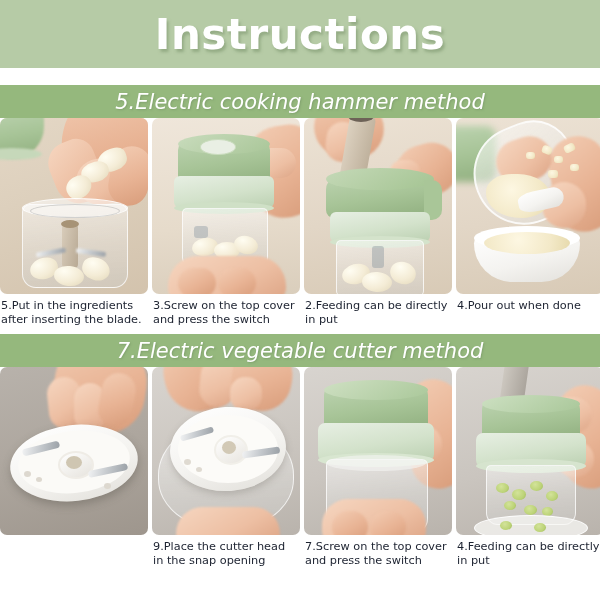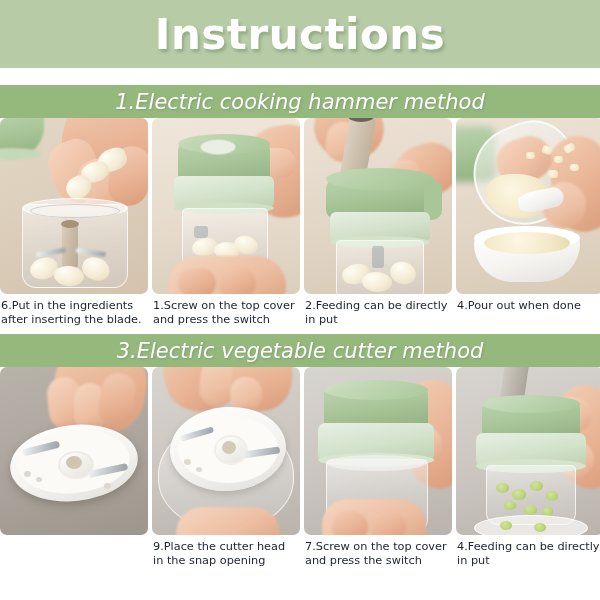--- a/index.html
+++ b/index.html
@@ -106,21 +106,21 @@
 <body>
 
 <div class="page">
 
   <div class="title-band">
     <div class="title">Instructions</div>
   </div>
   <div class="white-gap"></div>
 
   <div class="section-bar">
-    <div class="section-title">1.Electric cooking hammer method</div>
+    <div class="section-title">5.Electric cooking hammer method</div>
   </div>
 
   <div class="row row1">
 
     <div class="cell">
       <div class="photo">
         <div class="bg bg-counter"></div>
 
         <div class="el grn-dark soft" style="left:-18px;top:-6px;width:62px;height:46px;border-radius:0 0 34px 34px;"></div>
         <div class="el soft" style="left:-18px;top:30px;width:60px;height:12px;border-radius:50%;background:#c6d8ba;"></div>
@@ -140,21 +140,21 @@
 
         <div class="el" style="left:62px;top:106px;width:16px;height:44px;border-radius:4px;background:linear-gradient(100deg,#d9cdbb,#b8a994);"></div>
         <div class="el" style="left:61px;top:102px;width:18px;height:8px;border-radius:50%;background:#a79376;"></div>
         <div class="el blade-metal soft" style="left:36px;top:132px;width:30px;height:5px;border-radius:3px;transform:rotate(-10deg);"></div>
         <div class="el blade-metal soft" style="left:76px;top:132px;width:30px;height:5px;border-radius:3px;transform:rotate(8deg);"></div>
 
         <div class="el garlic" style="left:30px;top:140px;width:28px;height:21px;border-radius:55% 45% 50% 50%;transform:rotate(-12deg);"></div>
         <div class="el garlic" style="left:54px;top:148px;width:30px;height:20px;border-radius:50%;transform:rotate(6deg);"></div>
         <div class="el garlic" style="left:82px;top:140px;width:28px;height:22px;border-radius:45% 55% 50% 50%;transform:rotate(18deg);"></div>
       </div>
-      <div class="caption">6.Put in the ingredients after inserting the blade.</div>
+      <div class="caption">5.Put in the ingredients after inserting the blade.</div>
     </div>
 
     <div class="cell">
       <div class="photo">
         <div class="bg bg-warm"></div>
 
         <div class="el skin soft" style="left:96px;top:8px;width:66px;height:92px;border-radius:34px 20px 28px 34px;transform:rotate(-8deg);"></div>
         <div class="el skin2" style="left:104px;top:30px;width:40px;height:30px;border-radius:18px;"></div>
         <div class="el" style="left:96px;top:34px;width:22px;height:20px;border-radius:50%;background:#3c3a36;"></div>
 
@@ -168,21 +168,21 @@
         <div class="el clear" style="left:30px;top:90px;width:84px;height:58px;border-radius:5px 5px 10px 10px;"></div>
         <div class="el" style="left:42px;top:108px;width:14px;height:12px;border-radius:3px;background:rgba(160,170,175,.55);"></div>
         <div class="el garlic" style="left:40px;top:120px;width:26px;height:18px;border-radius:50%;transform:rotate(-10deg);"></div>
         <div class="el garlic" style="left:62px;top:124px;width:26px;height:17px;border-radius:50%;"></div>
         <div class="el garlic" style="left:82px;top:118px;width:24px;height:18px;border-radius:50%;transform:rotate(14deg);"></div>
 
         <div class="el skin2 soft" style="left:16px;top:138px;width:118px;height:44px;border-radius:30px 30px 12px 12px;"></div>
         <div class="el skin soft" style="left:26px;top:150px;width:38px;height:30px;border-radius:16px;"></div>
         <div class="el skin soft" style="left:66px;top:150px;width:38px;height:30px;border-radius:16px;"></div>
       </div>
-      <div class="caption">1.Screw on the top cover and press the switch</div>
+      <div class="caption">3.Screw on the top cover and press the switch</div>
     </div>
 
     <div class="cell">
       <div class="photo">
         <div class="bg bg-counter2"></div>
 
         <div class="el skin soft" style="left:10px;top:-20px;width:70px;height:60px;border-radius:30px;transform:rotate(12deg);"></div>
         <div class="el skin2 soft" style="left:22px;top:4px;width:34px;height:40px;border-radius:16px;transform:rotate(8deg);"></div>
         <div class="el skin soft" style="left:92px;top:26px;width:62px;height:52px;border-radius:28px;transform:rotate(-16deg);"></div>
         <div class="el skin2 soft" style="left:86px;top:42px;width:30px;height:24px;border-radius:12px;"></div>
@@ -229,21 +229,21 @@
 
         <div class="el white-plastic" style="left:18px;top:116px;width:106px;height:48px;border-radius:10px 10px 40px 40px;"></div>
         <div class="el" style="left:18px;top:108px;width:106px;height:24px;border-radius:50%;background:#ffffff;"></div>
         <div class="el minced" style="left:28px;top:114px;width:86px;height:22px;border-radius:50%;"></div>
       </div>
       <div class="caption">4.Pour out when done</div>
     </div>
   </div>
 
   <div class="section-bar" style="margin-top:8px;">
-    <div class="section-title">3.Electric vegetable cutter method</div>
+    <div class="section-title">7.Electric vegetable cutter method</div>
   </div>
 
   <div class="row row2">
 
     <div class="cell">
       <div class="photo">
         <div class="bg bg-grey"></div>
 
         <div class="el skin soft" style="left:54px;top:-26px;width:92px;height:92px;border-radius:40px;transform:rotate(8deg);"></div>
         <div class="el skin2 soft" style="left:48px;top:10px;width:34px;height:52px;border-radius:18px;transform:rotate(-6deg);"></div>

